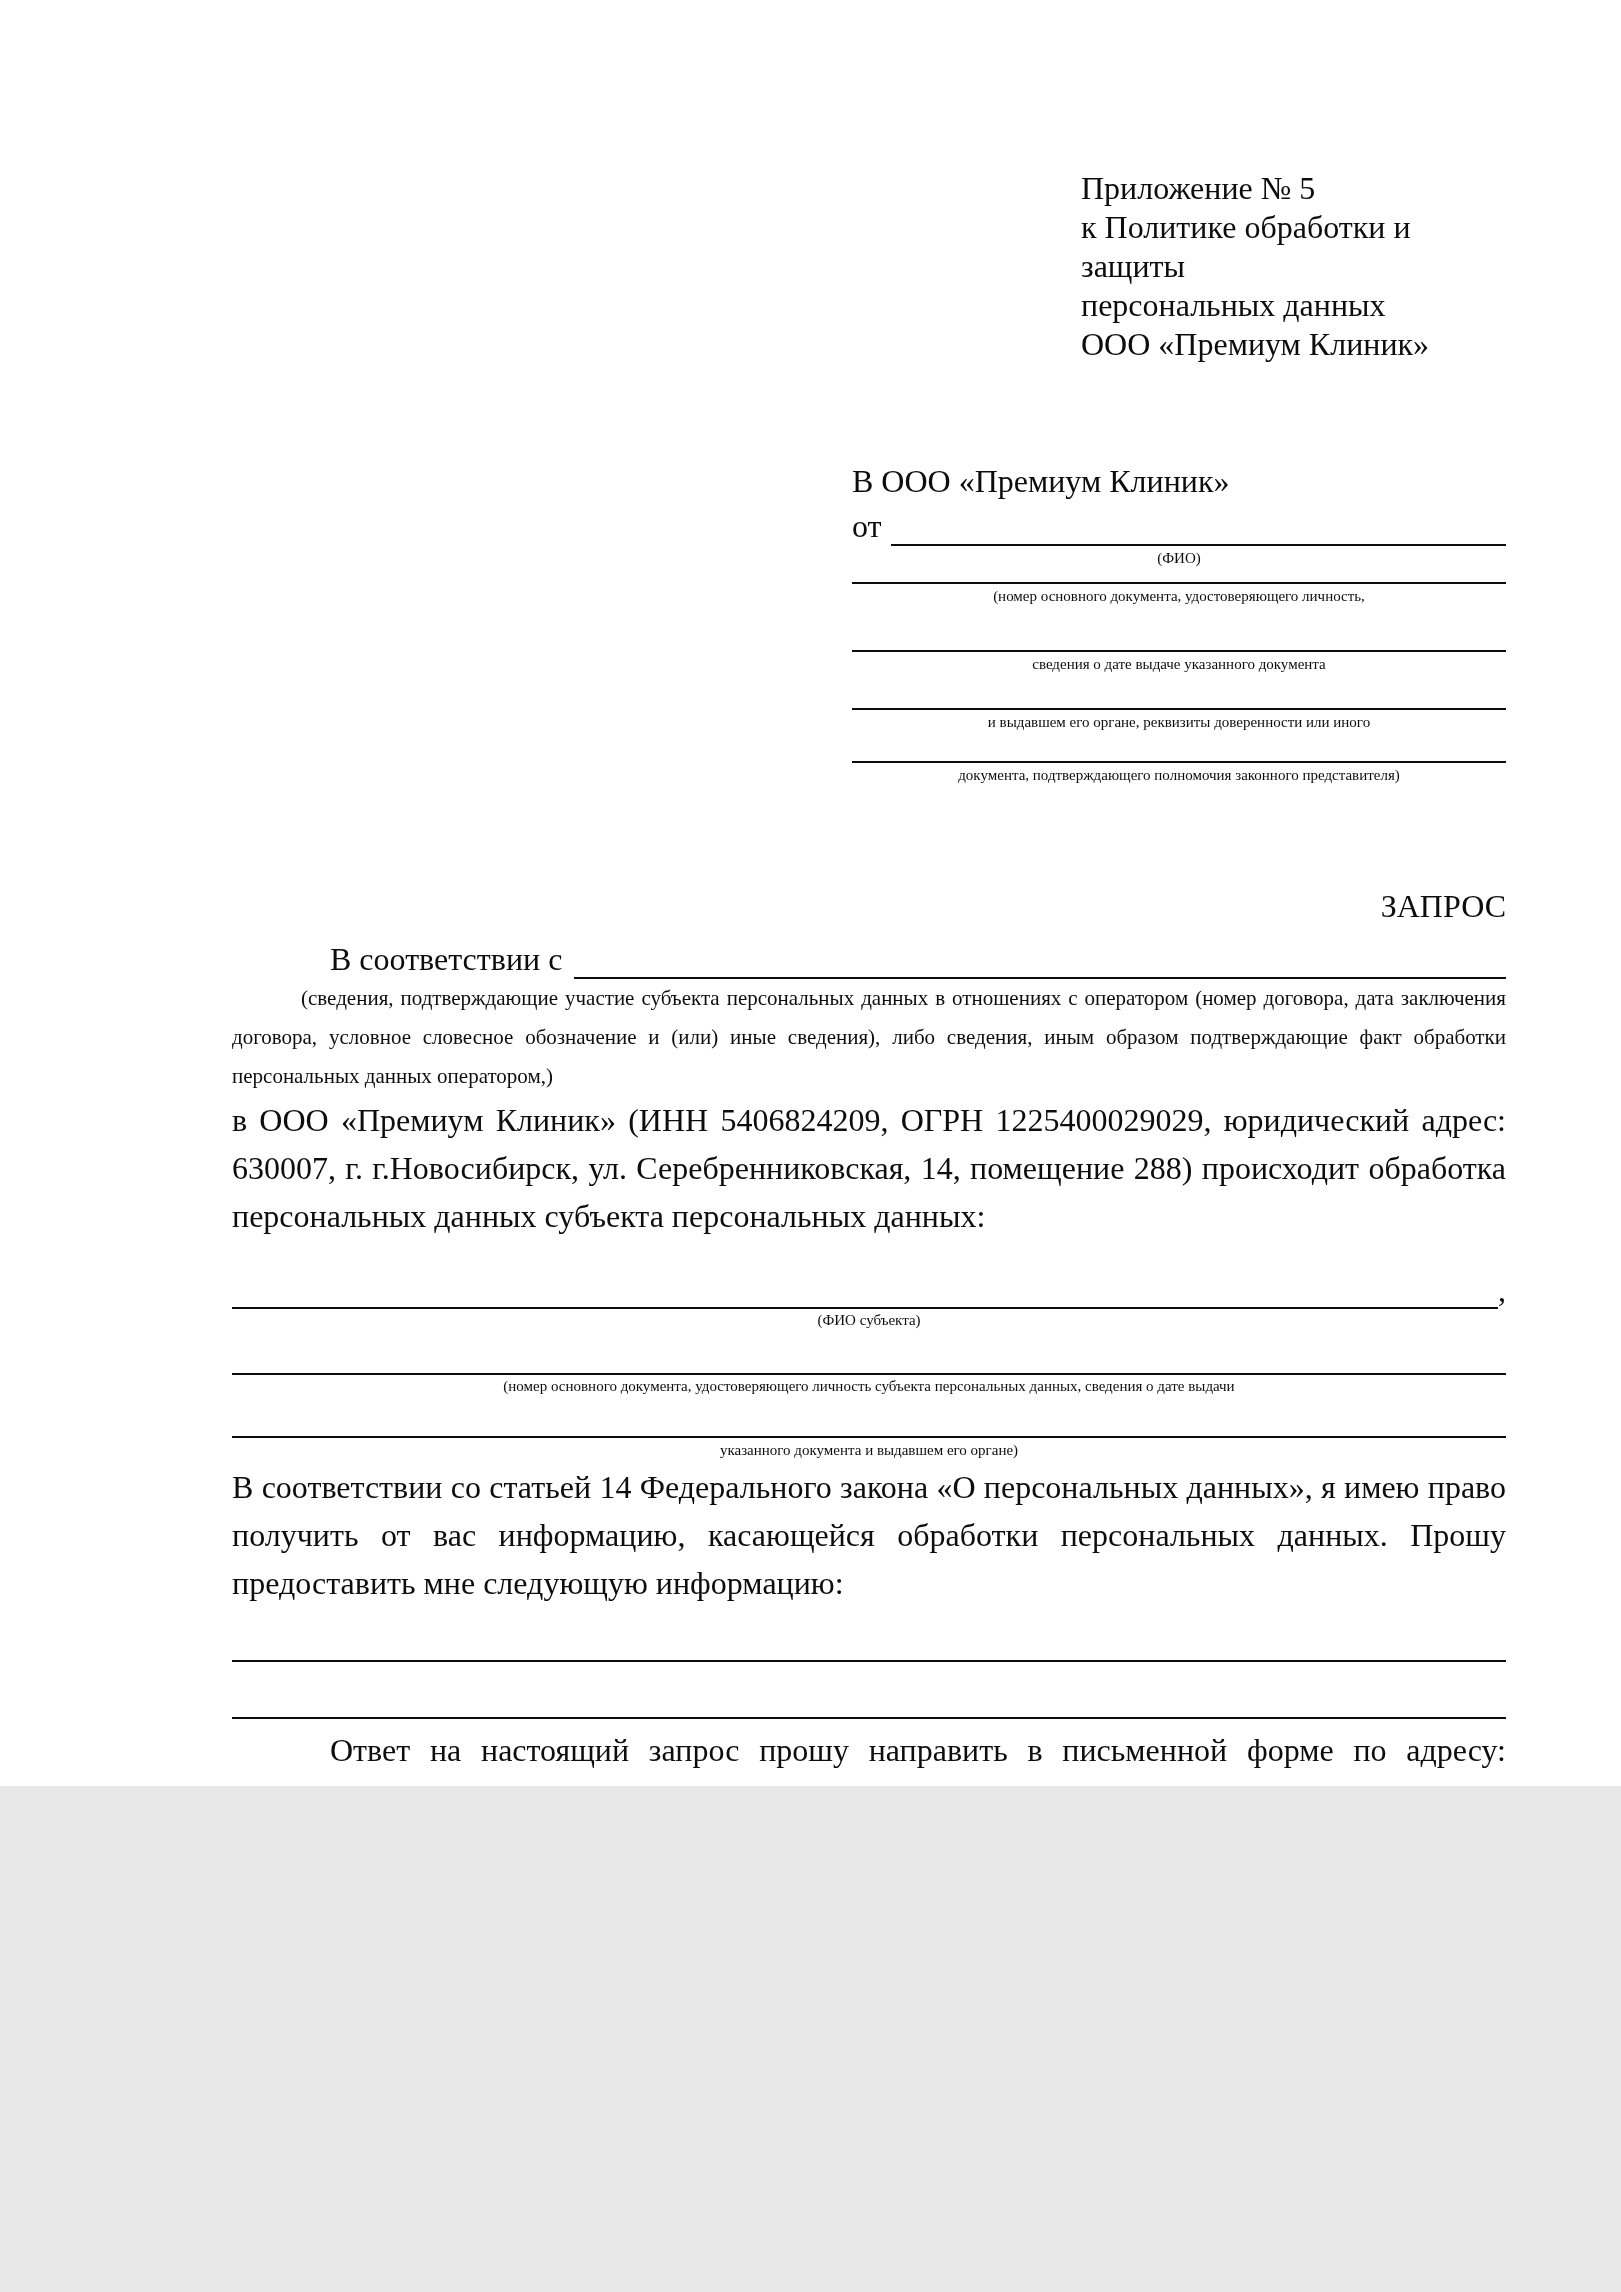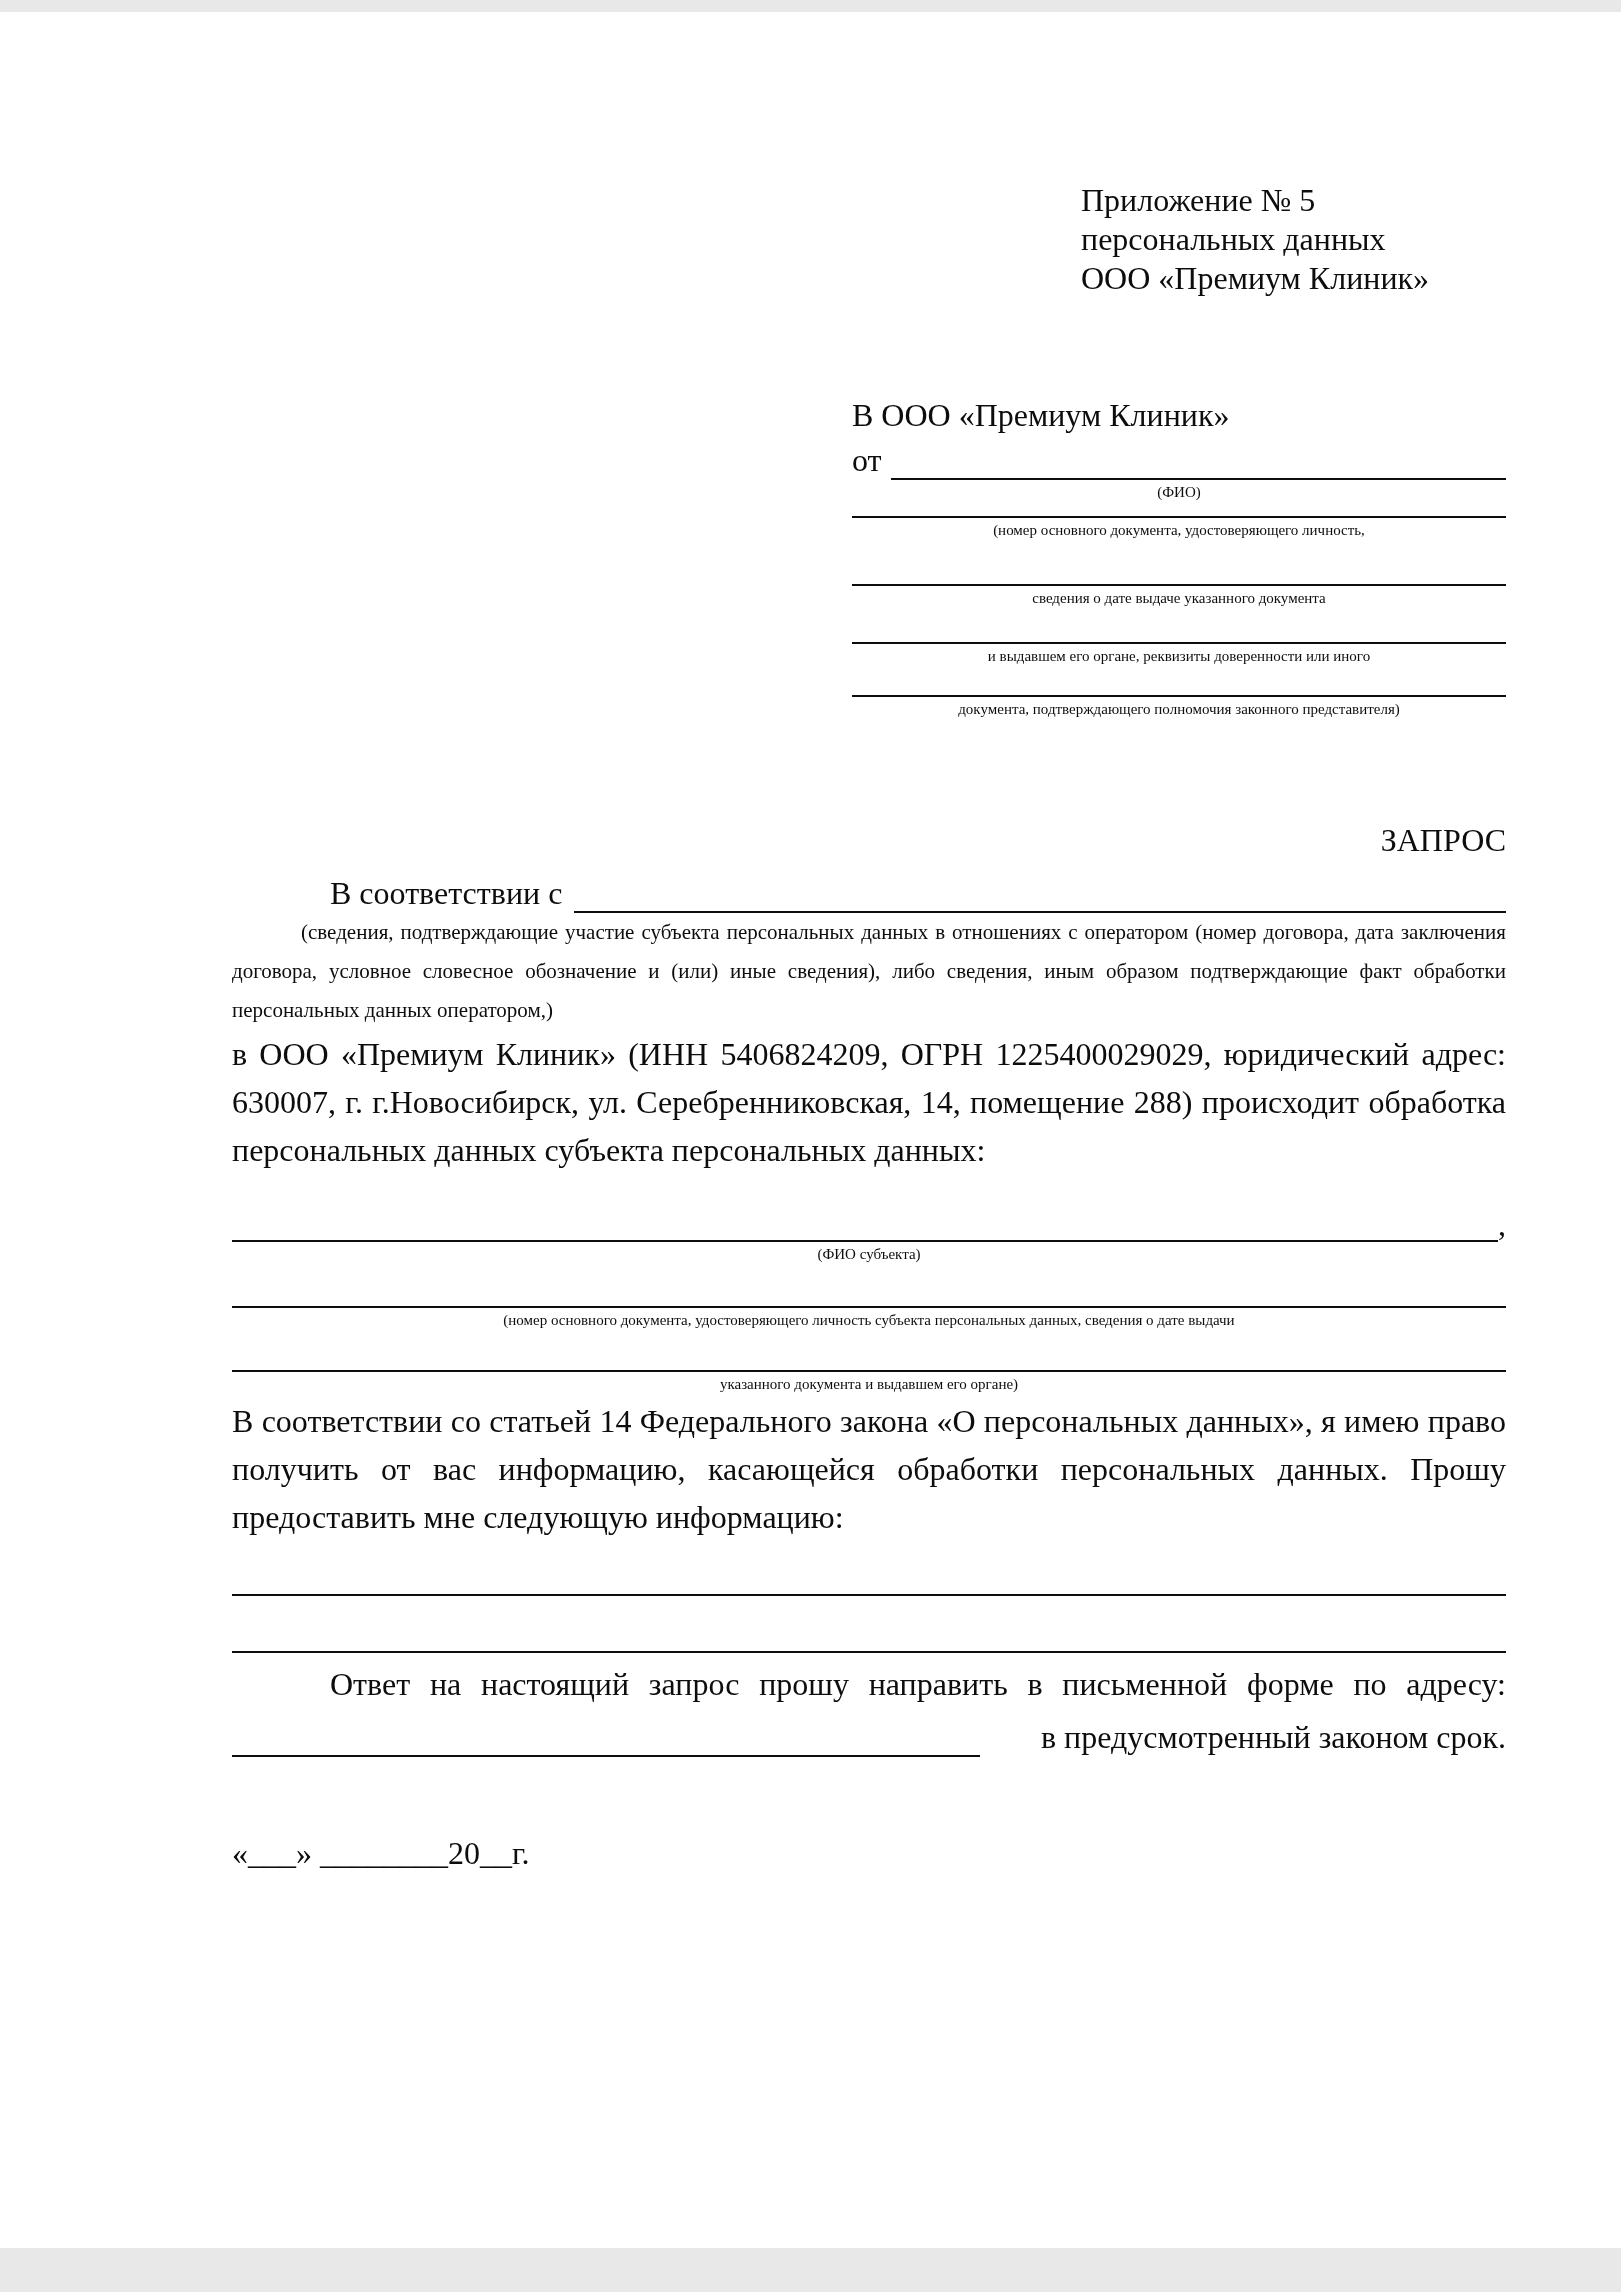--- a/index.html
+++ b/index.html
@@ -3,22 +3,22 @@
 <meta charset="utf-8">
 <style>
   html, body {
     margin: 0;
     padding: 0;
     background: #e8e8e8;
   }
   .page {
     position: relative;
     width: 1621px;
-    height: 2236px;
-    margin: 12px auto;
+    height: 1786px;
+    margin: 0 auto;
     background: #ffffff;
     box-sizing: border-box;
     padding: 169px 115px 0 232px;
     font-family: "Liberation Serif", "DejaVu Serif", serif;
     font-size: 32px;
     line-height: 1.5;
     color: #0d0d0d;
     overflow: hidden;
   }
   .content { width: 1274px; }
@@ -135,20 +135,21 @@
   .sign-caption { white-space: nowrap; line-height: 1.15; }
 </style>
 </head>
 <body>
 
 <div class="page">
   <div class="content">
 
     <div class="appendix">
       <div>Приложение № 5</div>
+      <div>к Политике обработки и защиты</div>
       <div>персональных данных</div>
       <div>ООО «Премиум Клиник»</div>
     </div>
 
     <div class="doc-title">
     </div>
 
     <div class="addressee">
       <div class="addr-to">В ООО «Премиум Клиник»</div>
       <div class="from-row">

